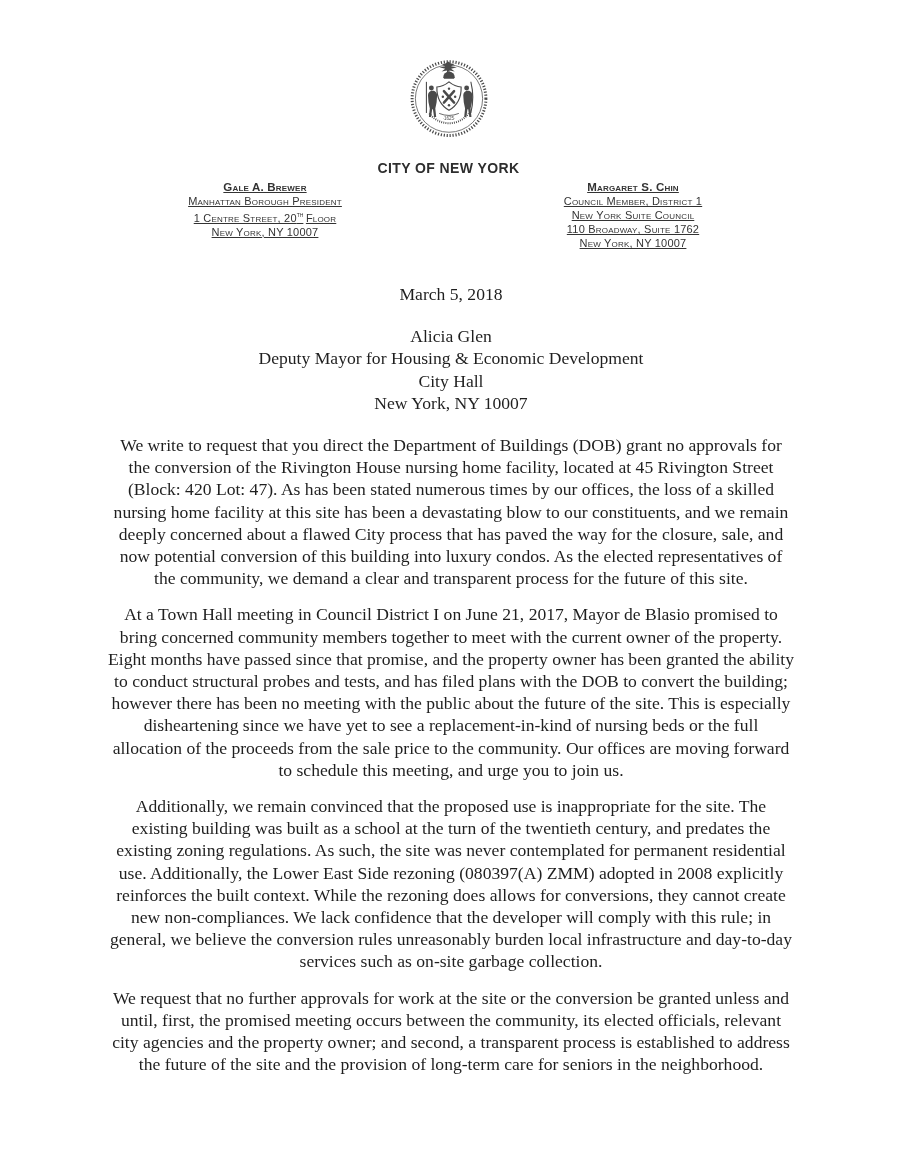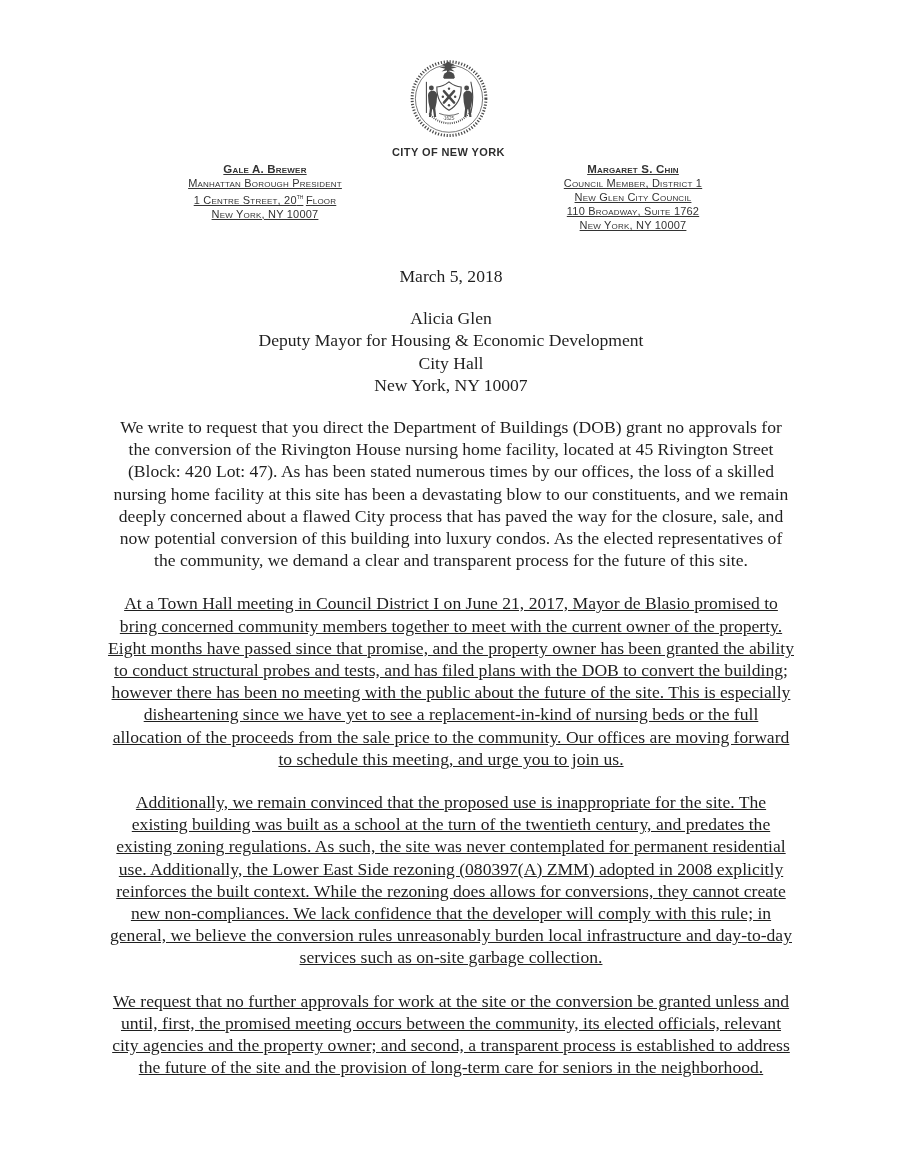--- a/index.html
+++ b/index.html
@@ -9,24 +9,24 @@
     height: 1160px;
     background: #ffffff;
     overflow: hidden;
     font-family: "Liberation Serif", serif;
     color: #1f1f1f;
   }
   
   .seal-wrap { text-align: center; padding-top: 54px; }
   .seal { display: inline-block; }
   .seal-caption {
-    margin-top: 2px;
+    margin-top: 16px;
     text-align: center;
     font-family: "Liberation Sans", sans-serif;
-    font-size: 11px;
+    font-size: 14px;
     font-weight: 700;
     letter-spacing: 0.4px;
     color: #2e2e2e;
   }
   .officials-row {
     display: flex;
     justify-content: space-between;
     padding-left: 165px;
     padding-right: 164px;
     margin-top: 4px;
@@ -51,21 +51,21 @@
     padding-right: 100px;
     font-size: 17.6px;
     line-height: 22.2px;
     white-space: nowrap; 
     text-align: center;
   }
   .letter-date { margin: 0; }
   .recipient { margin-top: 20px; }
   .salutation { margin-top: 6px; }
   .para-first { margin-top: 20px; }
-  .para { margin-top: 21px; text-decoration: underline; }
+  .para { margin-top: 14px; }
 </style>
 </head>
 <body>
 
 <div class="page">
 
   <div class="seal-wrap">
     <svg class="seal" viewBox="0 0 100 104" width="82" height="86" aria-hidden="true">
       <g fill="none" stroke="#4a4a4a">
         <circle cx="50" cy="54" r="45" stroke-width="3.6" stroke-dasharray="1.5 2.1"></circle>
@@ -101,21 +101,21 @@
   <div class="officials-row">
     <div class="official">
       <div class="official-name">Gale A. Brewer</div>
       <div>Manhattan Borough President</div>
       <div><span>1 Centre Street, 20</span><sup>th</sup><span>Floor</span></div>
       <div>New York, NY 10007</div>
     </div>
     <div class="official">
       <div class="official-name">Margaret S. Chin</div>
       <div>Council Member, District 1</div>
-      <div>New Glen City Council</div>
+      <div>New York Suite Council</div>
       <div>110 Broadway, Suite 1762</div>
       <div>New York, NY 10007</div>
     </div>
   </div>
 
   <div class="letter-body">
     <div class="letter-date">March 5, 2018</div>
     <div class="recipient">Alicia Glen<br>Deputy Mayor for Housing &amp; Economic Development<br>City Hall<br>New York, NY 10007</div>
     <div class="para-first">We write to request that you direct the Department of Buildings (DOB) grant no approvals for<br>the conversion of the Rivington House nursing home facility, located at 45 Rivington Street<br>(Block: 420 Lot: 47). As has been stated numerous times by our offices, the loss of a skilled<br>nursing home facility at this site has been a devastating blow to our constituents, and we remain<br>deeply concerned about a flawed City process that has paved the way for the closure, sale, and<br>now potential conversion of this building into luxury condos. As the elected representatives of<br>the community, we demand a clear and transparent process for the future of this site.</div>
     <div class="para">At a Town Hall meeting in Council District I on June 21, 2017, Mayor de Blasio promised to<br>bring concerned community members together to meet with the current owner of the property.<br>Eight months have passed since that promise, and the property owner has been granted the ability<br>to conduct structural probes and tests, and has filed plans with the DOB to convert the building;<br>however there has been no meeting with the public about the future of the site. This is especially<br>disheartening since we have yet to see a replacement-in-kind of nursing beds or the full<br>allocation of the proceeds from the sale price to the community. Our offices are moving forward<br>to schedule this meeting, and urge you to join us.</div>

